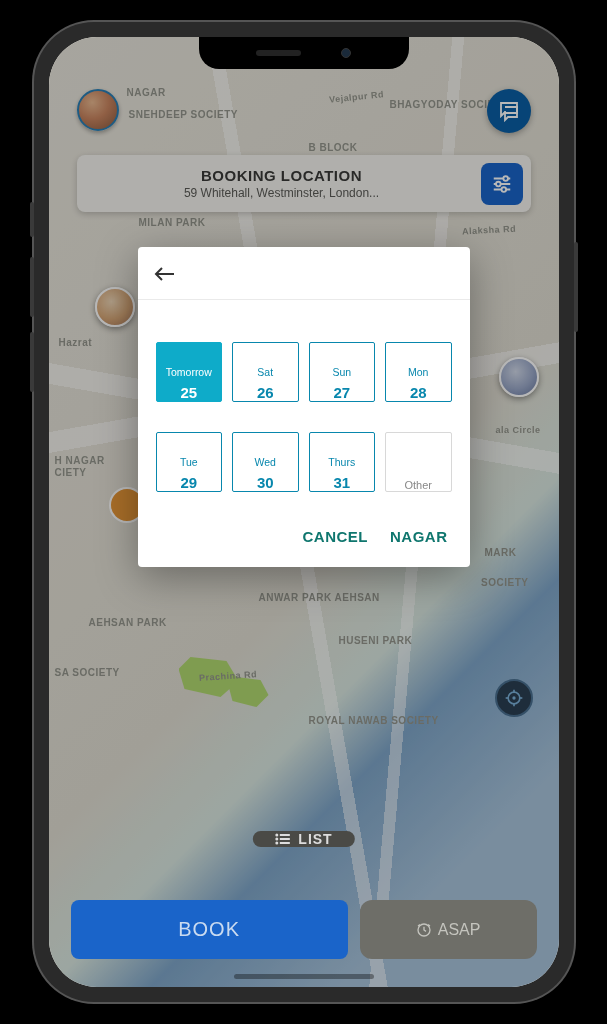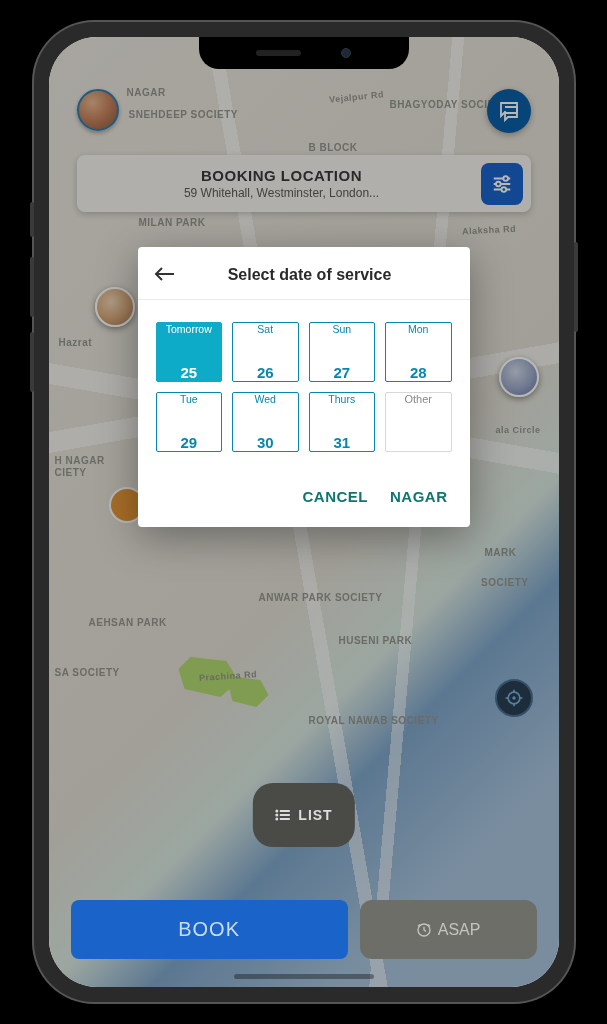--- a/index.html
+++ b/index.html
@@ -153,21 +153,21 @@
     border: 2px solid #4a7090;
     display:flex;align-items:center;justify-content:center;
   }
   .list-btn {
     position: absolute;
     bottom: 140px; left: 50%;
     transform: translateX(-50%);
     background: #4a4a46;
     color: #ddd;
     border-radius: 20px;
-    padding: 24px 22px;
+    padding: 0 22px;
     font-size: 14px;
     font-weight: 600;
     letter-spacing: 1px;
     display:flex;align-items:center;gap:8px;
   }
   .bottom-bar {
     position: absolute;
     bottom: 28px; left: 22px; right: 22px;
     display: flex;
     gap: 12px;
@@ -235,25 +235,26 @@
     gap: 10px;
     padding: 22px 18px 10px;
   }
   .date-cell {
     border: 1.5px solid #0887ad;
     border-radius: 2px;
     height: 60px;
     display: flex;
     flex-direction: column;
     align-items: center;
-    justify-content: space-between;
+    justify-content: flex-end;
     cursor: pointer;
     font-size: 11px;
     color: #0887ad;
     font-weight: 500;
+    margin-top: 20px;
   }
   .date-cell.selected {
     background: #0eabc9;
     color: #fff;
     border-color: #0eabc9;
   }
   .date-cell .daylabel { font-size: 10.5px; }
   .date-cell .daynum { font-size: 15px; margin-top: 6px; font-weight: 600; }
   .date-cell.other {
     border-color: #d8d8d8;
@@ -300,21 +301,21 @@
         <div class="maplabel" style="top:62px;right:50px;text-align:right;line-height:1.2">BHAGYODAY SOCIETY</div>
         <div class="maplabel" style="top:55px;left:280px;font-size:9px;transform:rotate(-6deg)">Vejalpur Rd</div>
         <div class="maplabel" style="top:180px;left:90px">MILAN PARK</div>
         <div class="maplabel" style="top:188px;right:42px;font-size:9px;transform:rotate(-3deg)">Alaksha Rd</div>
         <div class="maplabel" style="top:300px;left:10px">Hazrat</div>
         <div class="maplabel" style="top:388px;right:18px;font-size:9px">ala Circle</div>
         <div class="maplabel" style="top:418px;left:6px;white-space:pre-line;line-height:1.2">H NAGAR
 CIETY</div>
         <div class="maplabel" style="top:510px;right:42px">MARK</div>
         <div class="maplabel" style="top:540px;right:30px">SOCIETY</div>
-        <div class="maplabel" style="top:555px;left:210px;line-height:1.2;text-align:center">ANWAR PARK SOCIETY</div>
+        <div class="maplabel" style="top:555px;left:210px;line-height:1.2;text-align:center">ANWAR PARK AEHSAN</div>
         <div class="maplabel" style="top:580px;left:40px">AEHSAN PARK</div>
         <div class="maplabel" style="top:598px;left:290px">HUSENI PARK</div>
         <div class="maplabel" style="top:630px;left:6px">SA SOCIETY</div>
         <div class="maplabel" style="top:634px;left:150px;font-size:9px;transform:rotate(-4deg)">Prachina Rd</div>
         <div class="maplabel" style="top:678px;left:260px;line-height:1.2;text-align:center">ROYAL NAWAB SOCIETY</div>
         <div class="maplabel" style="top:910px;left:230px;font-size:9px;color:#8aa0b0">mati River</div>
       </div>
     </div>
 
     <div class="avatar"></div>
@@ -386,21 +387,20 @@
     <div class="home-indicator"></div>
 
     <div class="modal">
       <div class="modal-header">
         <span class="back-arrow">
           <svg width="22" height="16" viewBox="0 0 22 16">
             <line x1="2" y1="8" x2="20" y2="8" stroke="#333" stroke-width="2"></line>
             <polyline points="8,2 2,8 8,14" stroke="#333" stroke-width="2" fill="none"></polyline>
           </svg>
         </span>
-        <div class="modal-title">Select date of service</div>
       </div>
       <div class="date-grid">
         <div class="date-cell selected">
           <span class="daylabel">Tomorrow</span>
           <span class="daynum">25</span>
         </div>
         <div class="date-cell">
           <span class="daylabel">Sat</span>
           <span class="daynum">26</span>
         </div>

